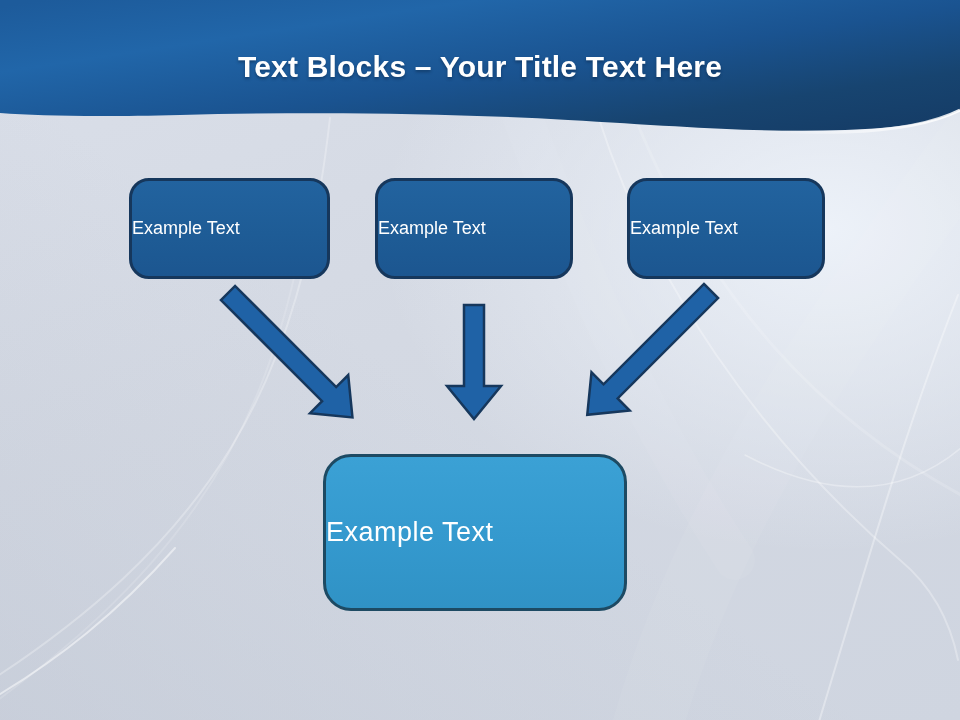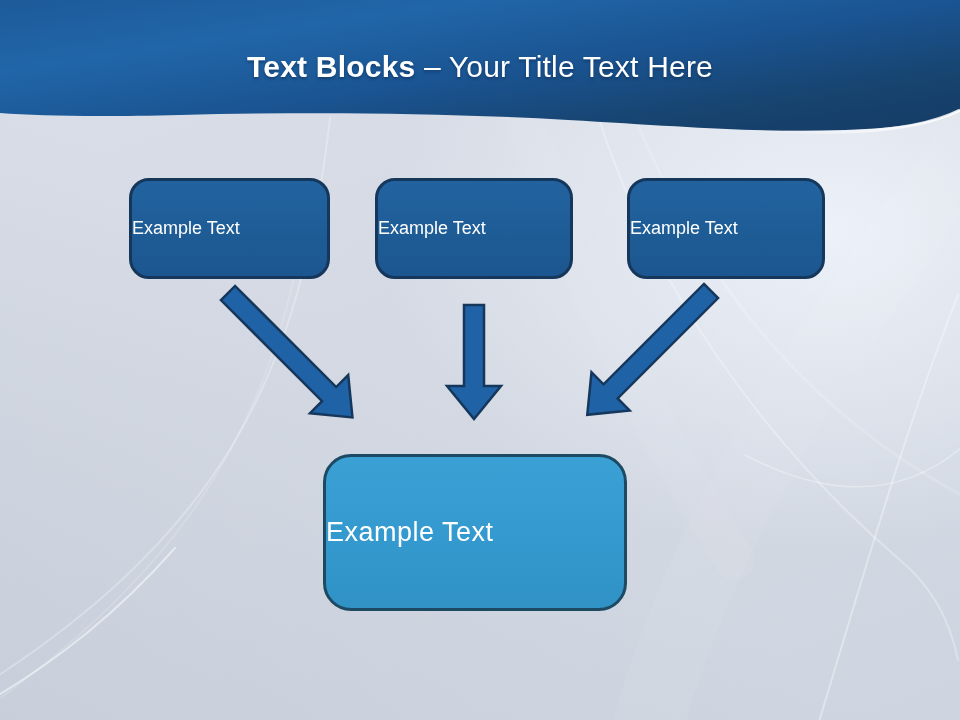--- a/index.html
+++ b/index.html
@@ -30,21 +30,21 @@
     width: 100%;
     text-align: center;
     color: #ffffff;
     font-size: 30px;
     letter-spacing: 0.2px;
     text-shadow: 0 2px 3px rgba(8, 30, 60, 0.45);
     z-index: 4;
     white-space: nowrap;
   }
   .slide-title .t-bold { font-weight: 700; }
-  .slide-title .t-rest { font-weight: 400; }
+  .slide-title .t-rest { font-weight: 700; }
   .block {
     position: absolute;
     box-sizing: border-box;
     display: flex;
     align-items: center;
     justify-content: flex-start;
     color: #ffffff;
     z-index: 3;
   }
   .block.src {

